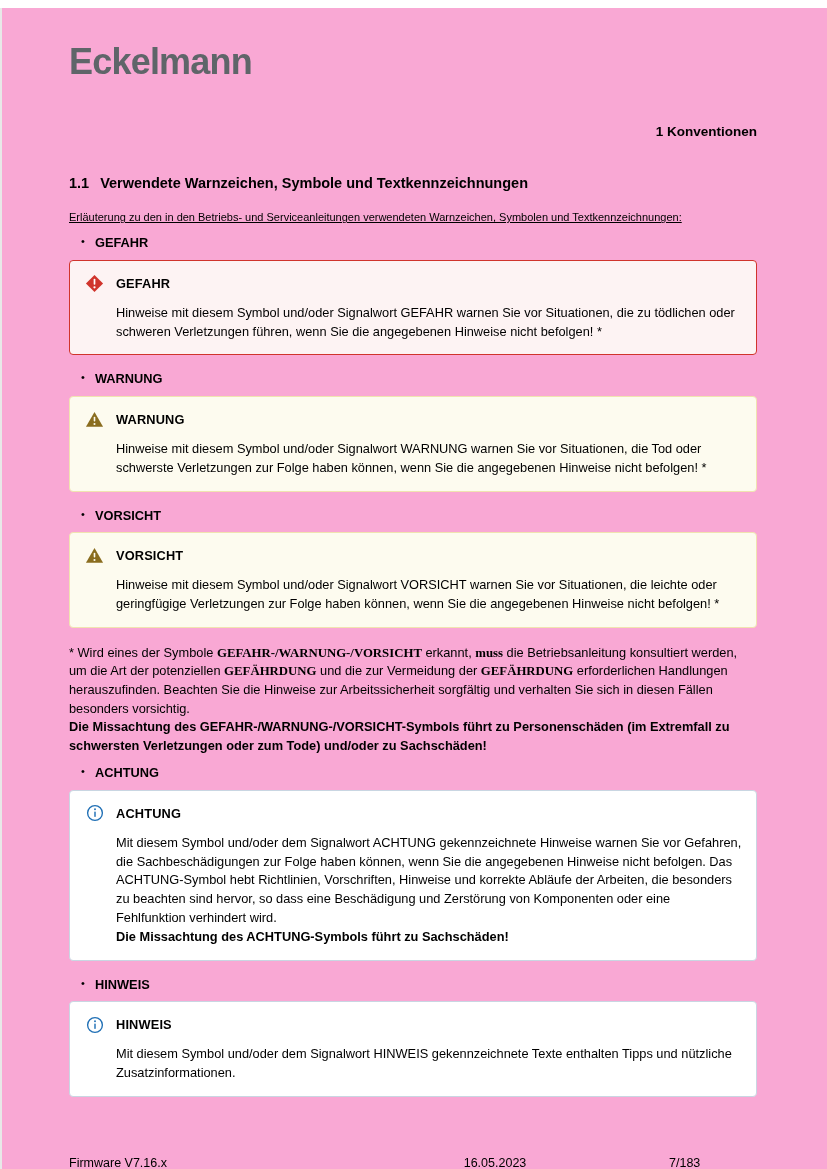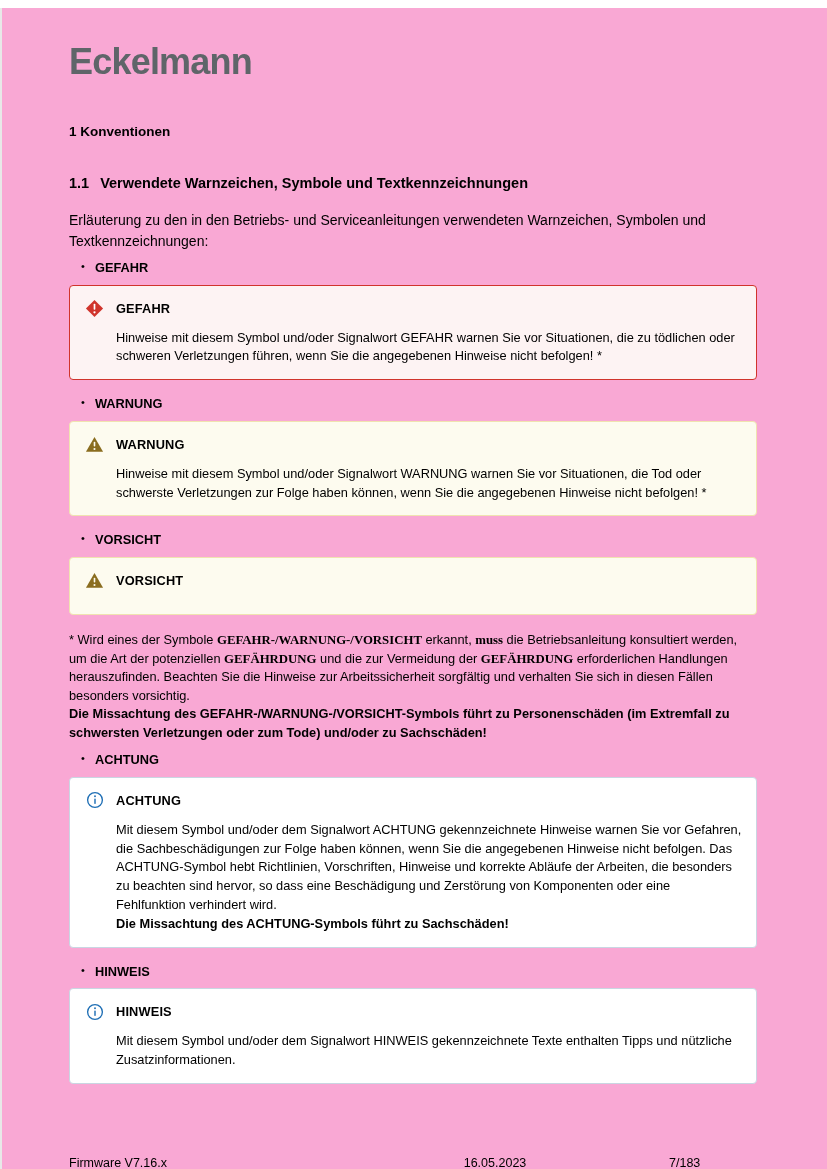--- a/index.html
+++ b/index.html
@@ -50,33 +50,35 @@
     margin: 0 0 44px 0;
     font-family: "Liberation Sans", sans-serif;
   }
 
   
   h1.chapter {
     font-size: 13.5px;
     font-weight: bold;
     margin: 0 0 34px 0;
     line-height: 1.2;
+    text-align: right;
   }
   h2.section {
     font-size: 14.5px;
     font-weight: bold;
     margin: 0 0 18px 0;
     line-height: 1.25;
   }
   h2.section .num { margin-right: 11px; }
 
   p.intro {
-    font-size: 14px;
+    font-size: 11px;
     line-height: 1.45;
     margin: 0 0 9px 0;
+    text-decoration: underline;
   }
 
   
   .bullet {
     font-size: 12.8px;
     font-weight: bold;
     margin: 0 0 8px 0;
     padding-left: 26px;
     position: relative;
     line-height: 1.3;
@@ -230,20 +232,21 @@
       <div class="admon-head">
         <span class="icon-wrap">
           <svg width="19" height="19" viewBox="0 0 20 20" aria-hidden="true">
             <path d="M10 2 L19 17.5 L1 17.5 Z" fill="#8a6d1f"></path>
             <rect x="9.15" y="7" width="1.7" height="5.2" rx="0.8" fill="#fdfbef"></rect>
             <circle cx="10" cy="14.7" r="1.1" fill="#fdfbef"></circle>
           </svg>
         </span>
         <span class="admon-title">VORSICHT</span>
       </div>
+      <div class="admon-body">Hinweise mit diesem Symbol und/oder Signalwort VORSICHT warnen Sie vor Situationen, die leichte oder geringfügige Verletzungen zur Folge haben können, wenn Sie die angegebenen Hinweise nicht befolgen! *</div>
     </div>
 
     <p class="footnote">
       <span>* Wird eines der Symbole </span><b>GEFAHR-/WARNUNG-/VORSICHT</b><span> erkannt, </span><b>muss</b><span> die Betriebsanleitung konsultiert werden, um die Art der potenziellen </span><b>GEFÄHRDUNG</b><span> und die zur Vermeidung der </span><b>GEFÄHRDUNG</b><span> erforderlichen Handlungen herauszufinden. Beachten Sie die Hinweise zur Arbeitssicherheit sorgfältig und verhalten Sie sich in diesen Fällen besonders vorsichtig.</span>
       <span class="emph-block">Die Missachtung des GEFAHR-/WARNUNG-/VORSICHT-Symbols führt zu Personenschäden (im Extremfall zu schwersten Verletzungen oder zum Tode) und/oder zu Sachschäden!</span>
     </p>
 
     <div class="bullet">ACHTUNG</div>
 
     <div class="admon notice">

